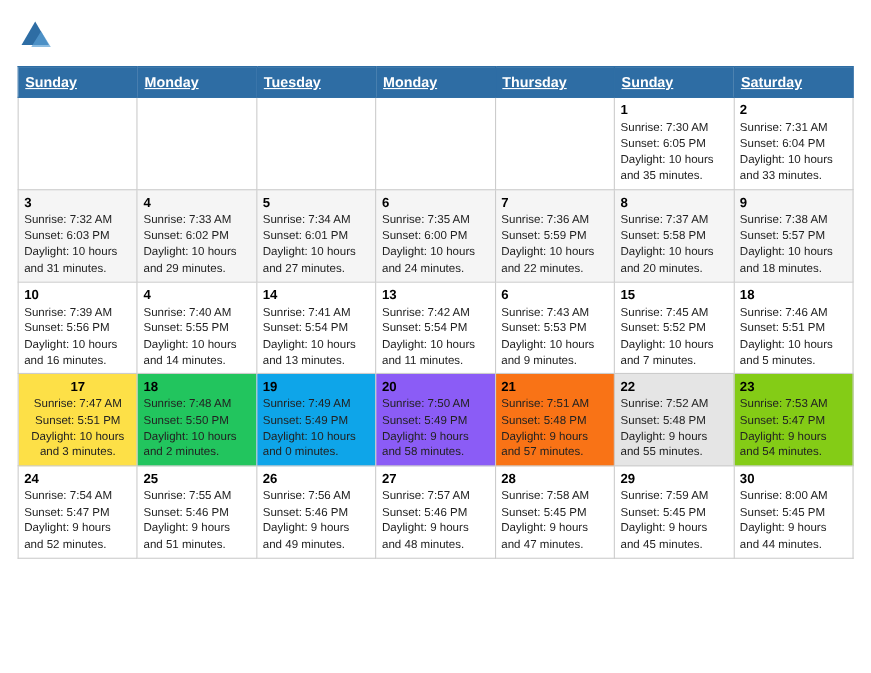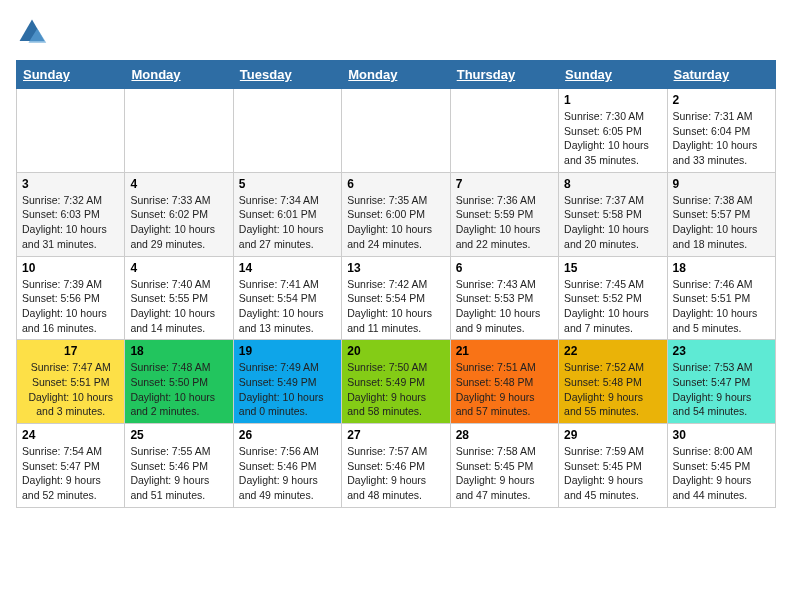--- a/index.html
+++ b/index.html
@@ -203,33 +203,33 @@
           <div class="day-info">Sunrise: 7:47 AM<br>Sunset: 5:51 PM<br>Daylight: 10 hours and 3 minutes.</div>
         </td>
         <td style="background: #22c55e;">
           <span class="day-number">18</span>
           <div class="day-info">Sunrise: 7:48 AM<br>Sunset: 5:50 PM<br>Daylight: 10 hours and 2 minutes.</div>
         </td>
         <td style="background: #0ea5e9;">
           <span class="day-number">19</span>
           <div class="day-info">Sunrise: 7:49 AM<br>Sunset: 5:49 PM<br>Daylight: 10 hours and 0 minutes.</div>
         </td>
-        <td style="background: #84cc16;">
+        <td style="background: #8b5cf6;">
           <span class="day-number">20</span>
           <div class="day-info">Sunrise: 7:50 AM<br>Sunset: 5:49 PM<br>Daylight: 9 hours and 58 minutes.</div>
         </td>
         <td style="background: #f97316;">
           <span class="day-number">21</span>
           <div class="day-info">Sunrise: 7:51 AM<br>Sunset: 5:48 PM<br>Daylight: 9 hours and 57 minutes.</div>
         </td>
-        <td style="background: #eab308;">
+        <td style="background: #e5e5e5;">
           <span class="day-number">22</span>
           <div class="day-info">Sunrise: 7:52 AM<br>Sunset: 5:48 PM<br>Daylight: 9 hours and 55 minutes.</div>
         </td>
-        <td style="background: #5eead4;">
+        <td style="background: #84cc16;">
           <span class="day-number">23</span>
           <div class="day-info">Sunrise: 7:53 AM<br>Sunset: 5:47 PM<br>Daylight: 9 hours and 54 minutes.</div>
         </td>
       </tr>
       <tr>
         <td>
           <span class="day-number">24</span>
           <div class="day-info">Sunrise: 7:54 AM<br>Sunset: 5:47 PM<br>Daylight: 9 hours and 52 minutes.</div>
         </td>
         <td>

